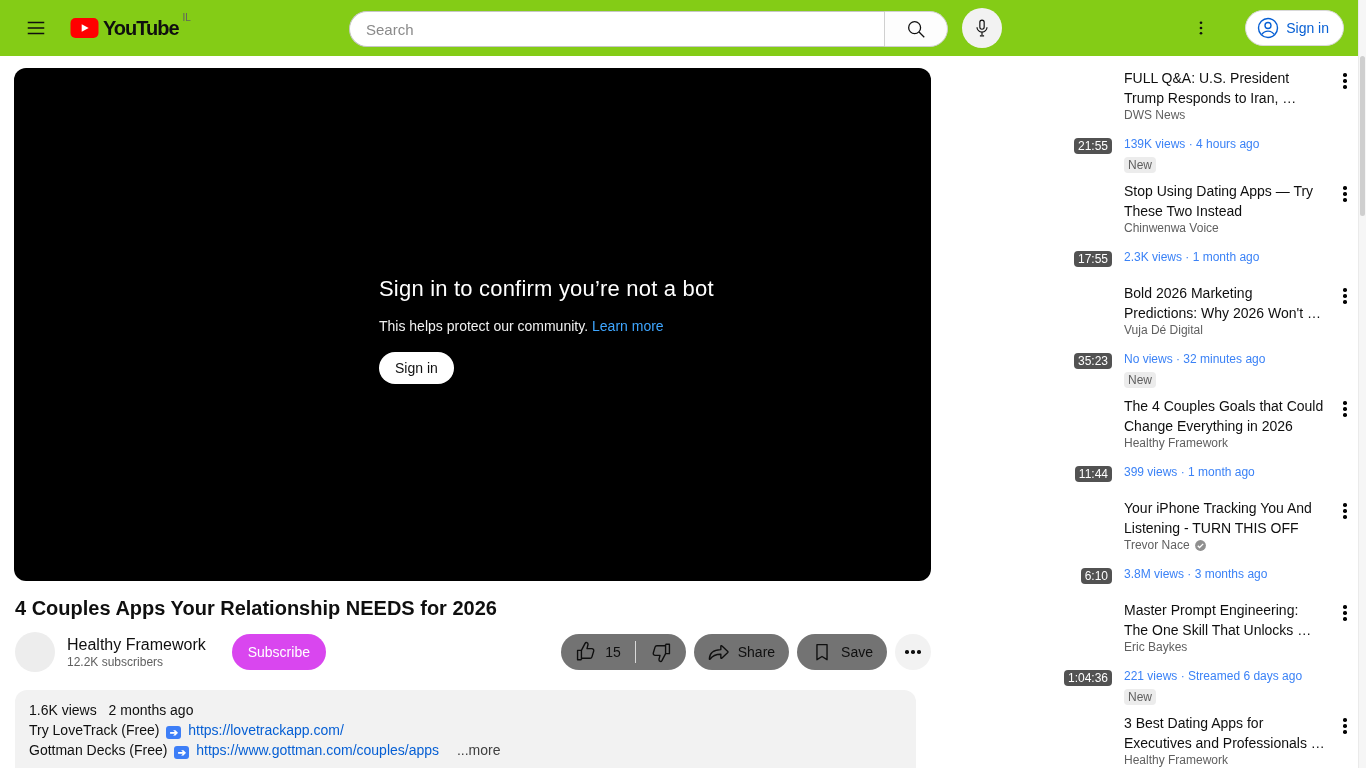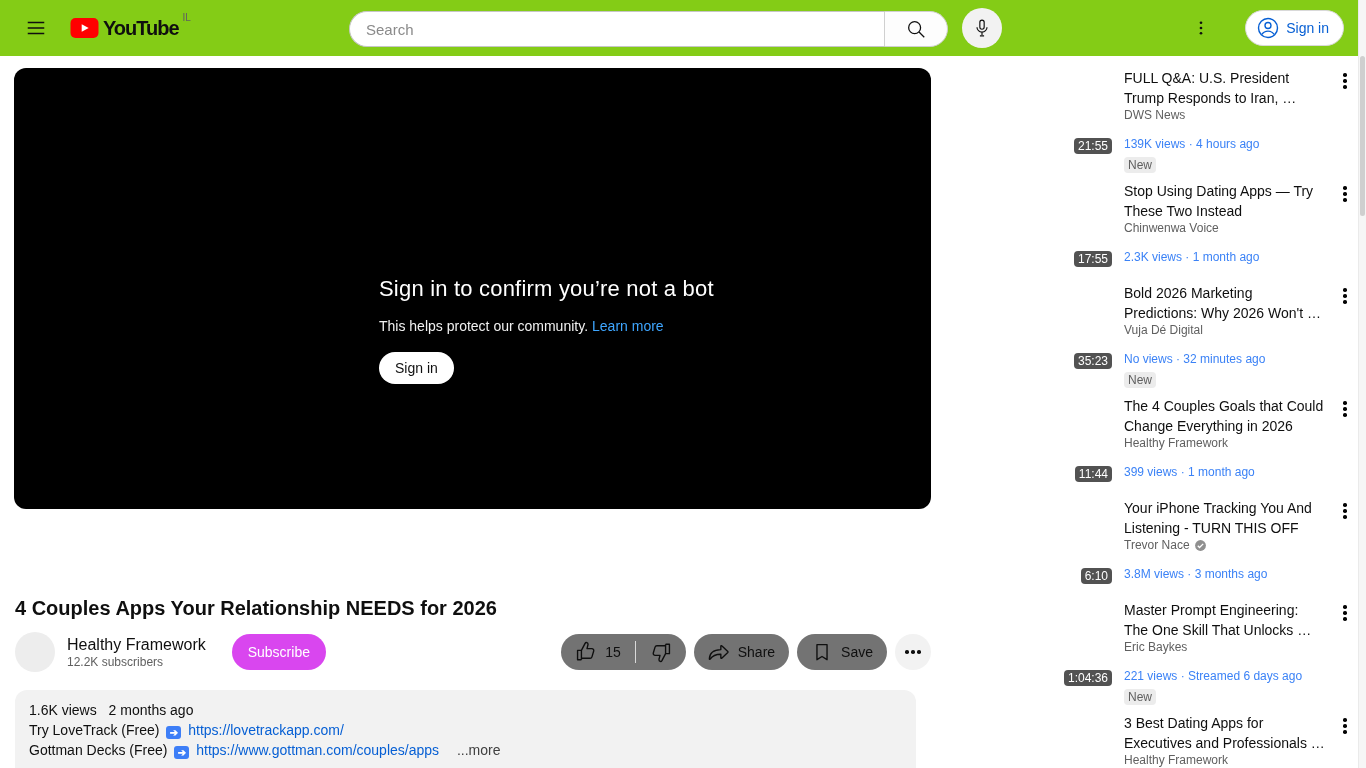--- a/index.html
+++ b/index.html
@@ -26,21 +26,21 @@
     border-radius:0 18px 18px 0; display:flex; align-items:center; justify-content:center; }
   .mic-btn { width:40px; height:40px; margin-left:14px; margin-top:-2px; border-radius:50%;
     background:#f2f2f2; display:flex; align-items:center; justify-content:center; }
 
   .h-right { position:absolute; right:22px; top:8px; display:flex; align-items:center; gap:24px; }
   .kebab-btn { width:40px; height:40px; border-radius:50%; display:flex; align-items:center; justify-content:center; }
   .signin-pill { height:36px; display:flex; align-items:center; gap:6px; padding:0 14px 0 10px;
     border:1px solid #d9d9d9; border-radius:18px; color:#065fd4; font-size:14px; font-weight:500; background:#fff; }
 
   
-  .player { position:absolute; left:14px; top:68px; width:917px; height:441px; background:#000; border-radius:12px; }
+  .player { position:absolute; left:14px; top:68px; width:917px; height:513px; background:#000; border-radius:12px; }
   .player-msg { position:absolute; left:365px; top:208px; }
   .player-msg h2 { color:#fff; font-size:22px; font-weight:500; letter-spacing:.2px; }
   .player-sub { margin-top:16px; font-size:14px; color:#f1f1f1; }
   .player-sub a { color:#3ea6ff; margin-left:4px; }
   .player-signin { margin-top:18px; height:32px; padding:0 16px; background:#fff; color:#0f0f0f;
     font-size:14px; font-weight:500; border-radius:16px; }
 
   
   .video-title { position:absolute; left:15px; top:597px; width:916px; font-size:20px; font-weight:700; color:#0f0f0f; }
   .meta-row { position:absolute; left:15px; top:632px; width:916px; height:40px; display:flex; align-items:center; }

